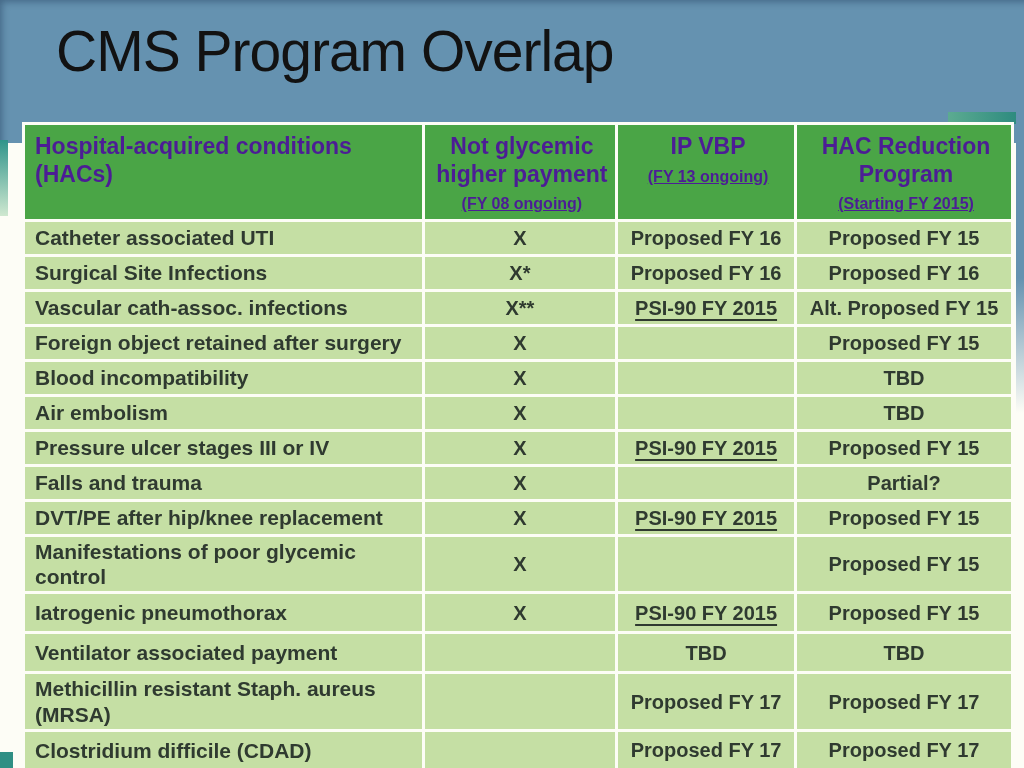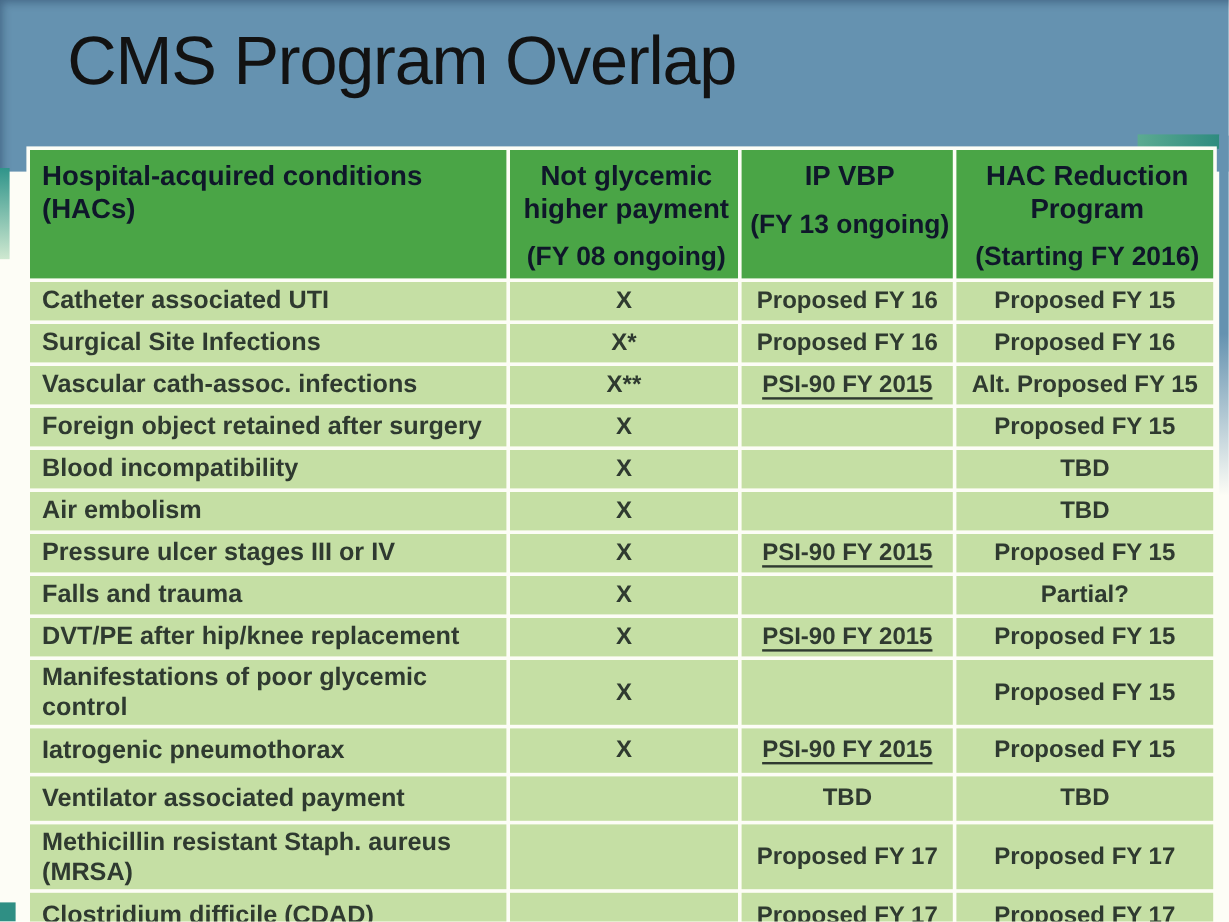--- a/index.html
+++ b/index.html
@@ -60,38 +60,39 @@
     position: absolute;
     left: 22px; top: 122px;
     width: 992px;
     border-collapse: separate;
     border-spacing: 3px;
     table-layout: fixed;
     background: #fdfdf6;
   }
   .hac-table th {
     background: #4aa546;
-    color: #0f172a;
+    color: #4c1d95;
     font-size: 23px;
     line-height: 1.2;
     font-weight: bold;
     vertical-align: top;
     text-align: center;
     padding: 8px 0 4px 4px;
     height: 94px;
     box-sizing: border-box;
   }
   .hac-table th.first {
     text-align: left;
     padding-left: 10px;
   }
   .h-sub {
     display: block;
-    font-size: 22px;
-    margin-top: 13px;
+    font-size: 16px;
+    margin-top: 6px;
+    text-decoration: underline;
   }
   .hac-table td {
     background: #c5dfa4;
     color: #2f3a30;
     font-weight: bold;
     font-size: 20px;
     text-align: center;
     vertical-align: middle;
     padding: 2px 6px;
     height: 32px;
@@ -139,21 +140,21 @@
         <th>
           <span>Not glycemic higher payment</span>
           <span class="h-sub">(FY 08 ongoing)</span>
         </th>
         <th>
           <span>IP VBP</span>
           <span class="h-sub">(FY 13 ongoing)</span>
         </th>
         <th>
           <span>HAC Reduction Program</span>
-          <span class="h-sub">(Starting FY 2016)</span>
+          <span class="h-sub">(Starting FY 2015)</span>
         </th>
       </tr>
     </thead>
     <tbody id="table-body">
     <tr>
       <td class="cond">Catheter associated UTI</td>
       <td>X</td>
       <td>Proposed FY 16</td>
       <td>Proposed FY 15</td>
     </tr>

